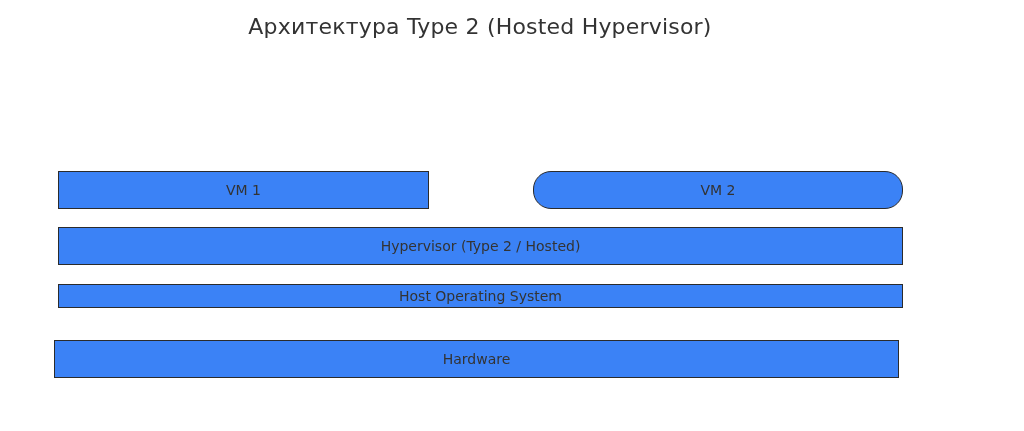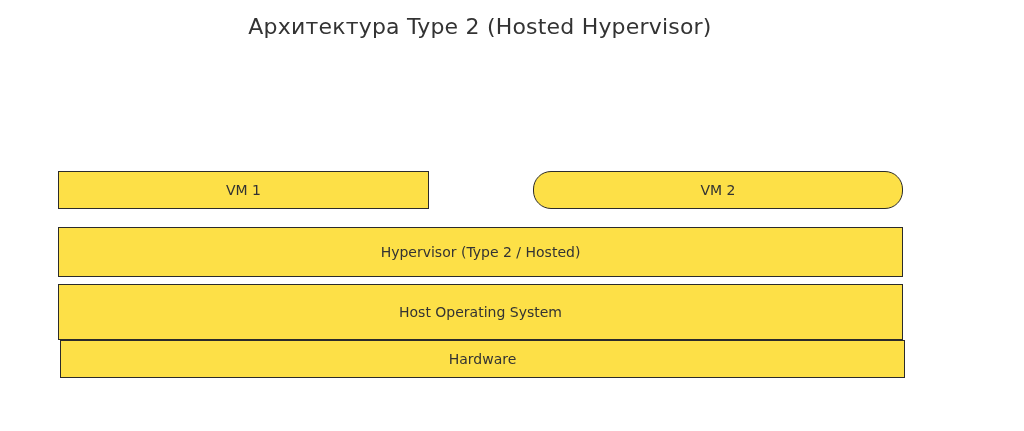--- a/index.html
+++ b/index.html
@@ -5,37 +5,37 @@
   html, body { margin: 0; padding: 0; }
   body {
     width: 1024px; height: 431px; background: #ffffff; position: relative; overflow: hidden;
     font-family: "DejaVu Sans", sans-serif; color: #333333;
   }
   .title {
     position: absolute; left: 0; top: 14px; width: 960px; text-align: center;
     font-size: 22px; color: #333333; letter-spacing: 0.2px;
   }
   .box {
-    position: absolute; box-sizing: border-box; border: 1.6px solid #2b2b2b; background: #fde047;
+    position: absolute; box-sizing: border-box; border: 1.6px solid #2b2b2b; background: #3b82f6;
     display: flex; align-items: center; justify-content: center;
     font-size: 14px; color: #333333;
   }
 </style>
 </head>
 <body>
 
 <div class="title">Архитектура Type 2 (Hosted Hypervisor)</div>
 
 <div class="box" style="left:58px; top:171px; width:371px; height:38px;">
   <span>VM 1</span>
 </div>
 <div class="box" style="left:533px; top:171px; width:370px; height:38px;border-radius:18px;">
   <span>VM 2</span>
 </div>
-<div class="box" style="left:58px; top:227px; width:845px; height:50px;">
+<div class="box" style="left:58px; top:227px; width:845px; height:38px;">
   <span>Hypervisor (Type 2 / Hosted)</span>
 </div>
-<div class="box" style="left:58px; top:284px; width:845px; height:56px;">
+<div class="box" style="left:58px; top:284px; width:845px; height:24px;">
   <span>Host Operating System</span>
 </div>
-<div class="box" style="left:60px; top:340px; width:845px; height:38px;">
+<div class="box" style="left:54px; top:340px; width:845px; height:38px;">
   <span>Hardware</span>
 </div>
 
 </body></html>

